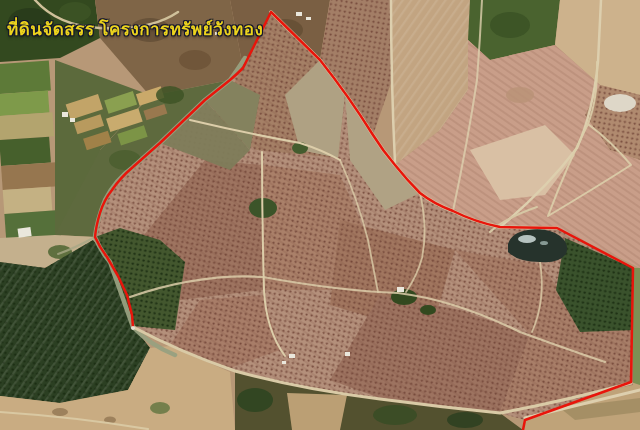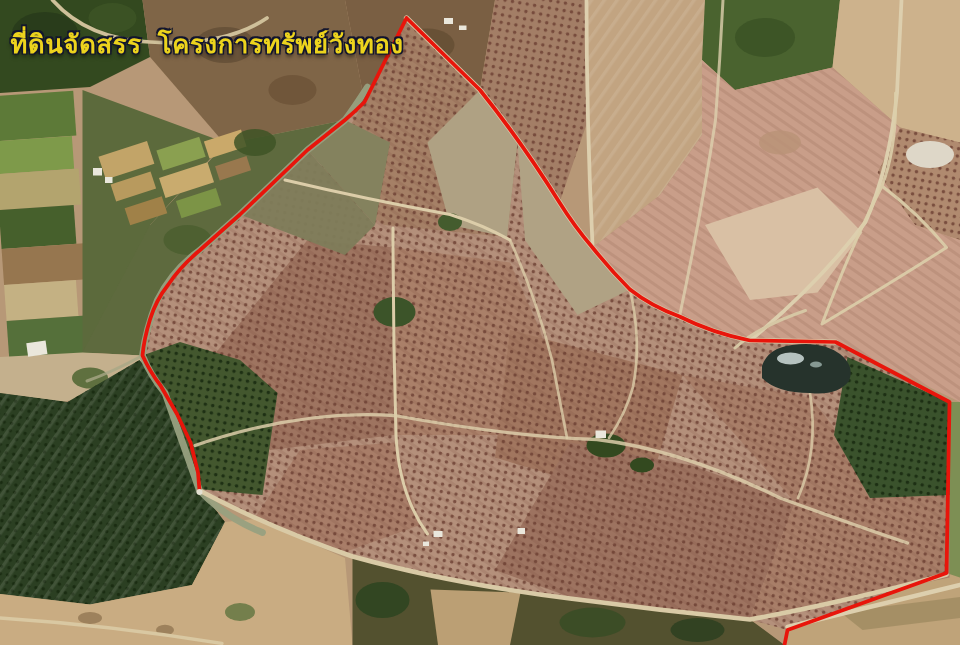--- a/index.html
+++ b/index.html
@@ -1,20 +1,20 @@
 <!DOCTYPE html>
 <html><head>
 <meta charset="utf-8">
 <style>
   html,body{margin:0;padding:0;background:#222;}
   .canvas{
     position:relative;
     width:640px;height:430px;
     overflow:hidden;
-    font-family:Liberation Mono, monospace;
+    font-family:Liberation Serif, serif;
     background:#b79877;
   }
   .canvas svg{display:block;position:absolute;left:0;top:0;}
   .map-title{
     position:absolute;
     left:7px;top:15px;
     z-index:10;
     font-size:17px;
     font-weight:700;
     letter-spacing:0.5px;

